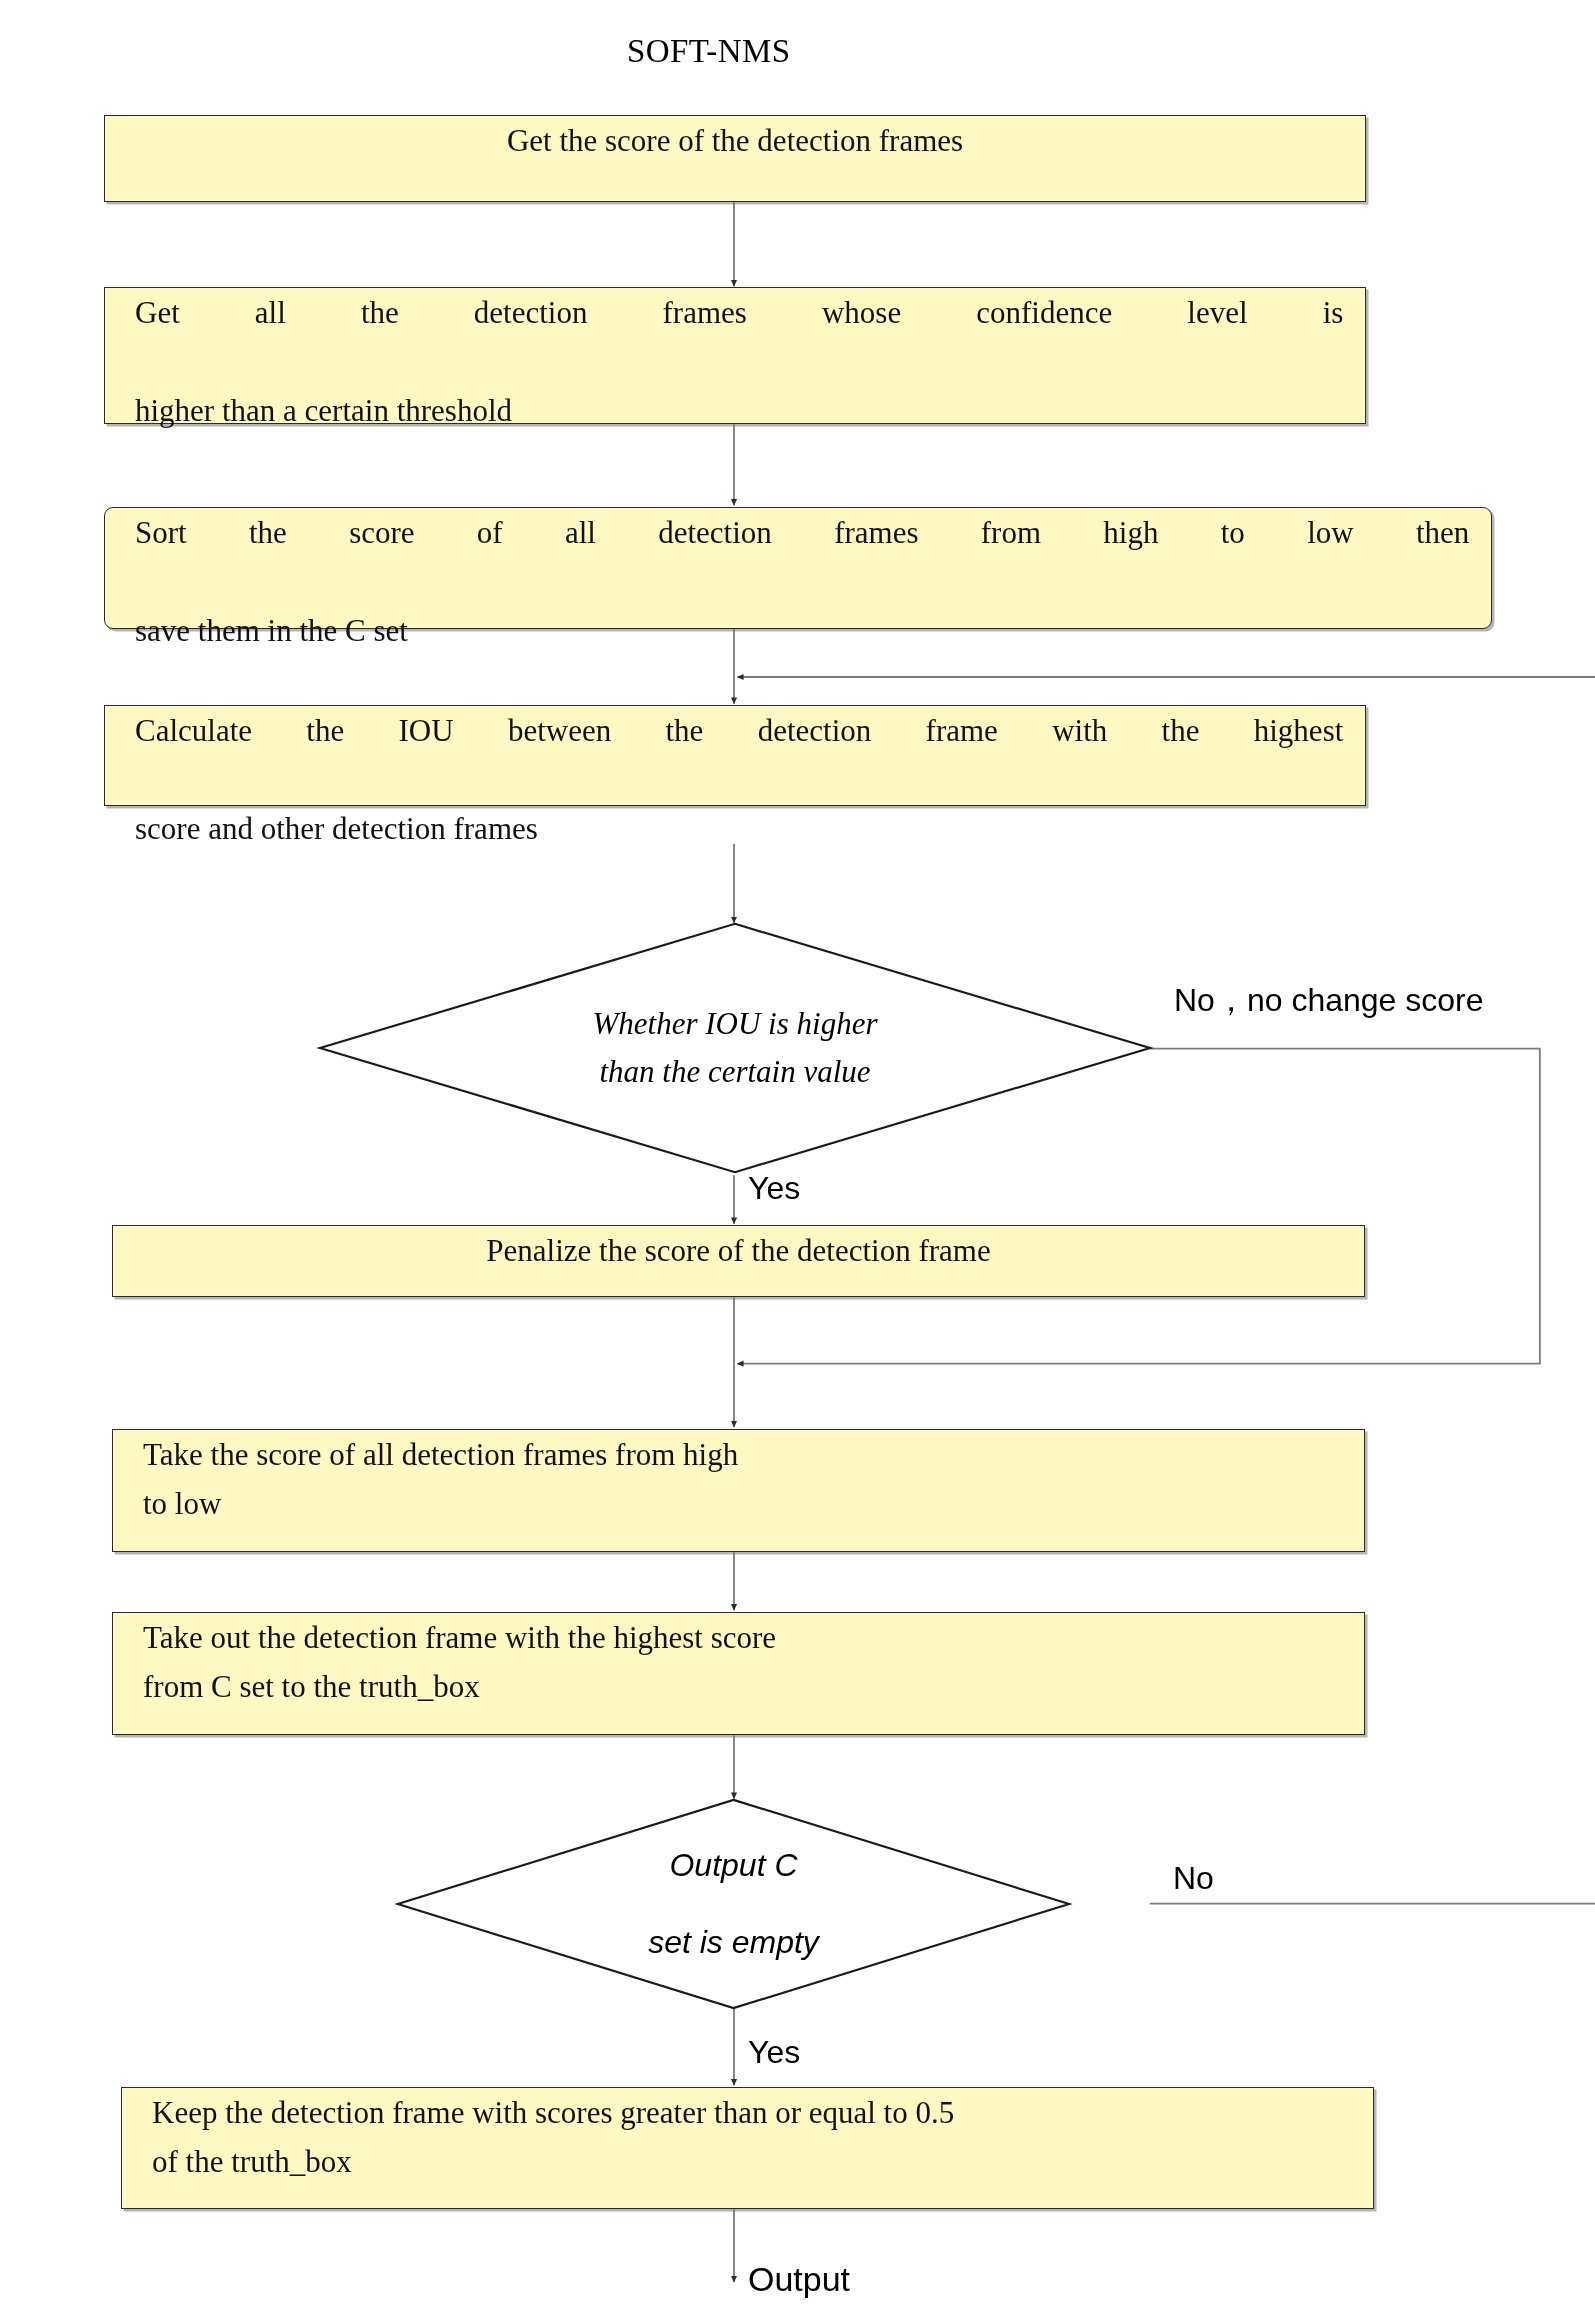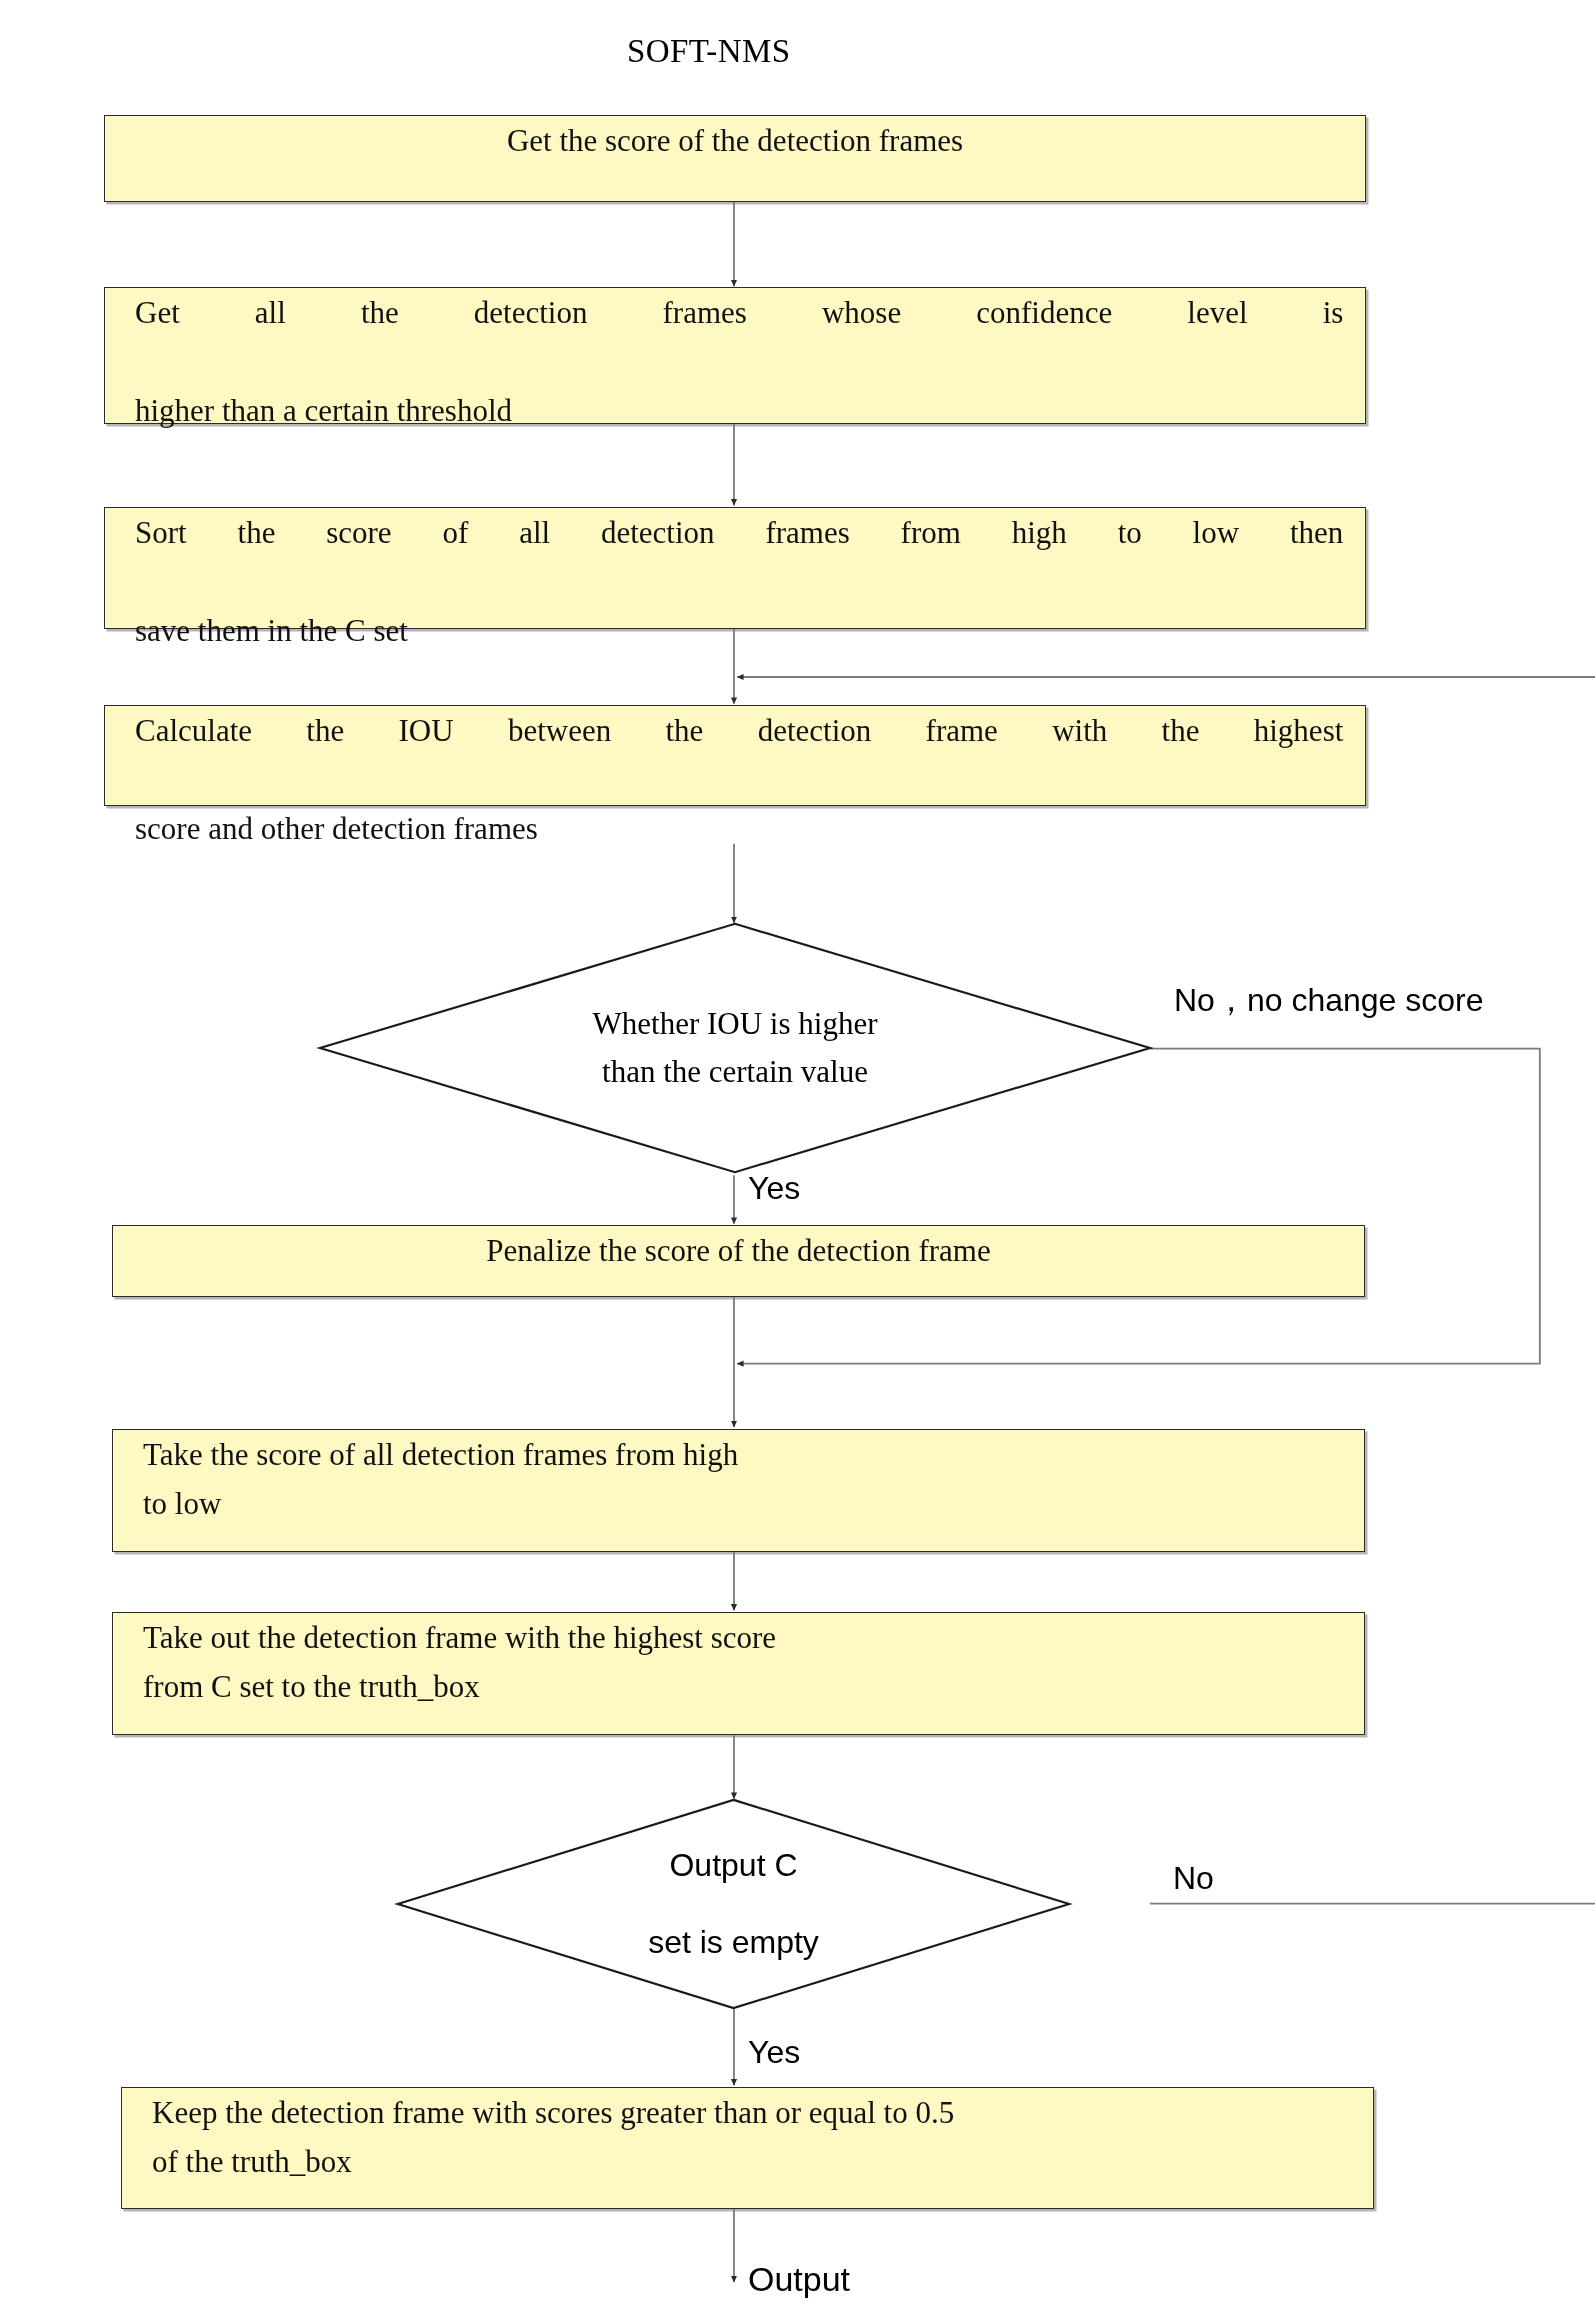--- a/index.html
+++ b/index.html
@@ -61,21 +61,21 @@
   .dlabel{
     position:absolute;
     left:0; top:0;
     width:100%; height:100%;
     display:flex;
     flex-direction:column;
     align-items:center;
     justify-content:center;
     text-align:center;
   }
-  .dlabel .dl{ display:block; white-space:nowrap; }
+  .dlabel .dl{ display:block; white-space:nowrap;font-style:italic; }
 
   .serif-d .dl{
     font-family:"Liberation Serif", serif;
     font-size:31px;
     line-height:48px;
   }
   .sans-d .dl{
     font-family:"Liberation Sans", sans-serif;
     font-size:32px;
     line-height:77px;
@@ -151,21 +151,21 @@
     <div class="txt center">Get the score of the detection frames</div>
   </div>
 
   <div class="box" style="left:60px; top:287px; width:1262px; height:137px;">
     <div class="txt just">
       <span class="l1">Get all the detection frames whose confidence level is</span>
       <span class="l2">higher than a certain threshold</span>
     </div>
   </div>
 
-  <div class="box" style="left:60px; top:507px; width:1262px; height:122px;">
+  <div class="box" style="left:60px; top:507px; width:1388px; height:122px;border-radius:9px;">
     <div class="txt just">
       <span class="l1">Sort the score of all detection frames from high to low then</span>
       <span class="l2">save them in the C set</span>
     </div>
   </div>
 
   <div class="box" style="left:60px; top:705px; width:1262px; height:101px;">
     <div class="txt just">
       <span class="l1">Calculate the IOU between the detection frame with the highest</span>
       <span class="l2">score  and other detection frames</span>

